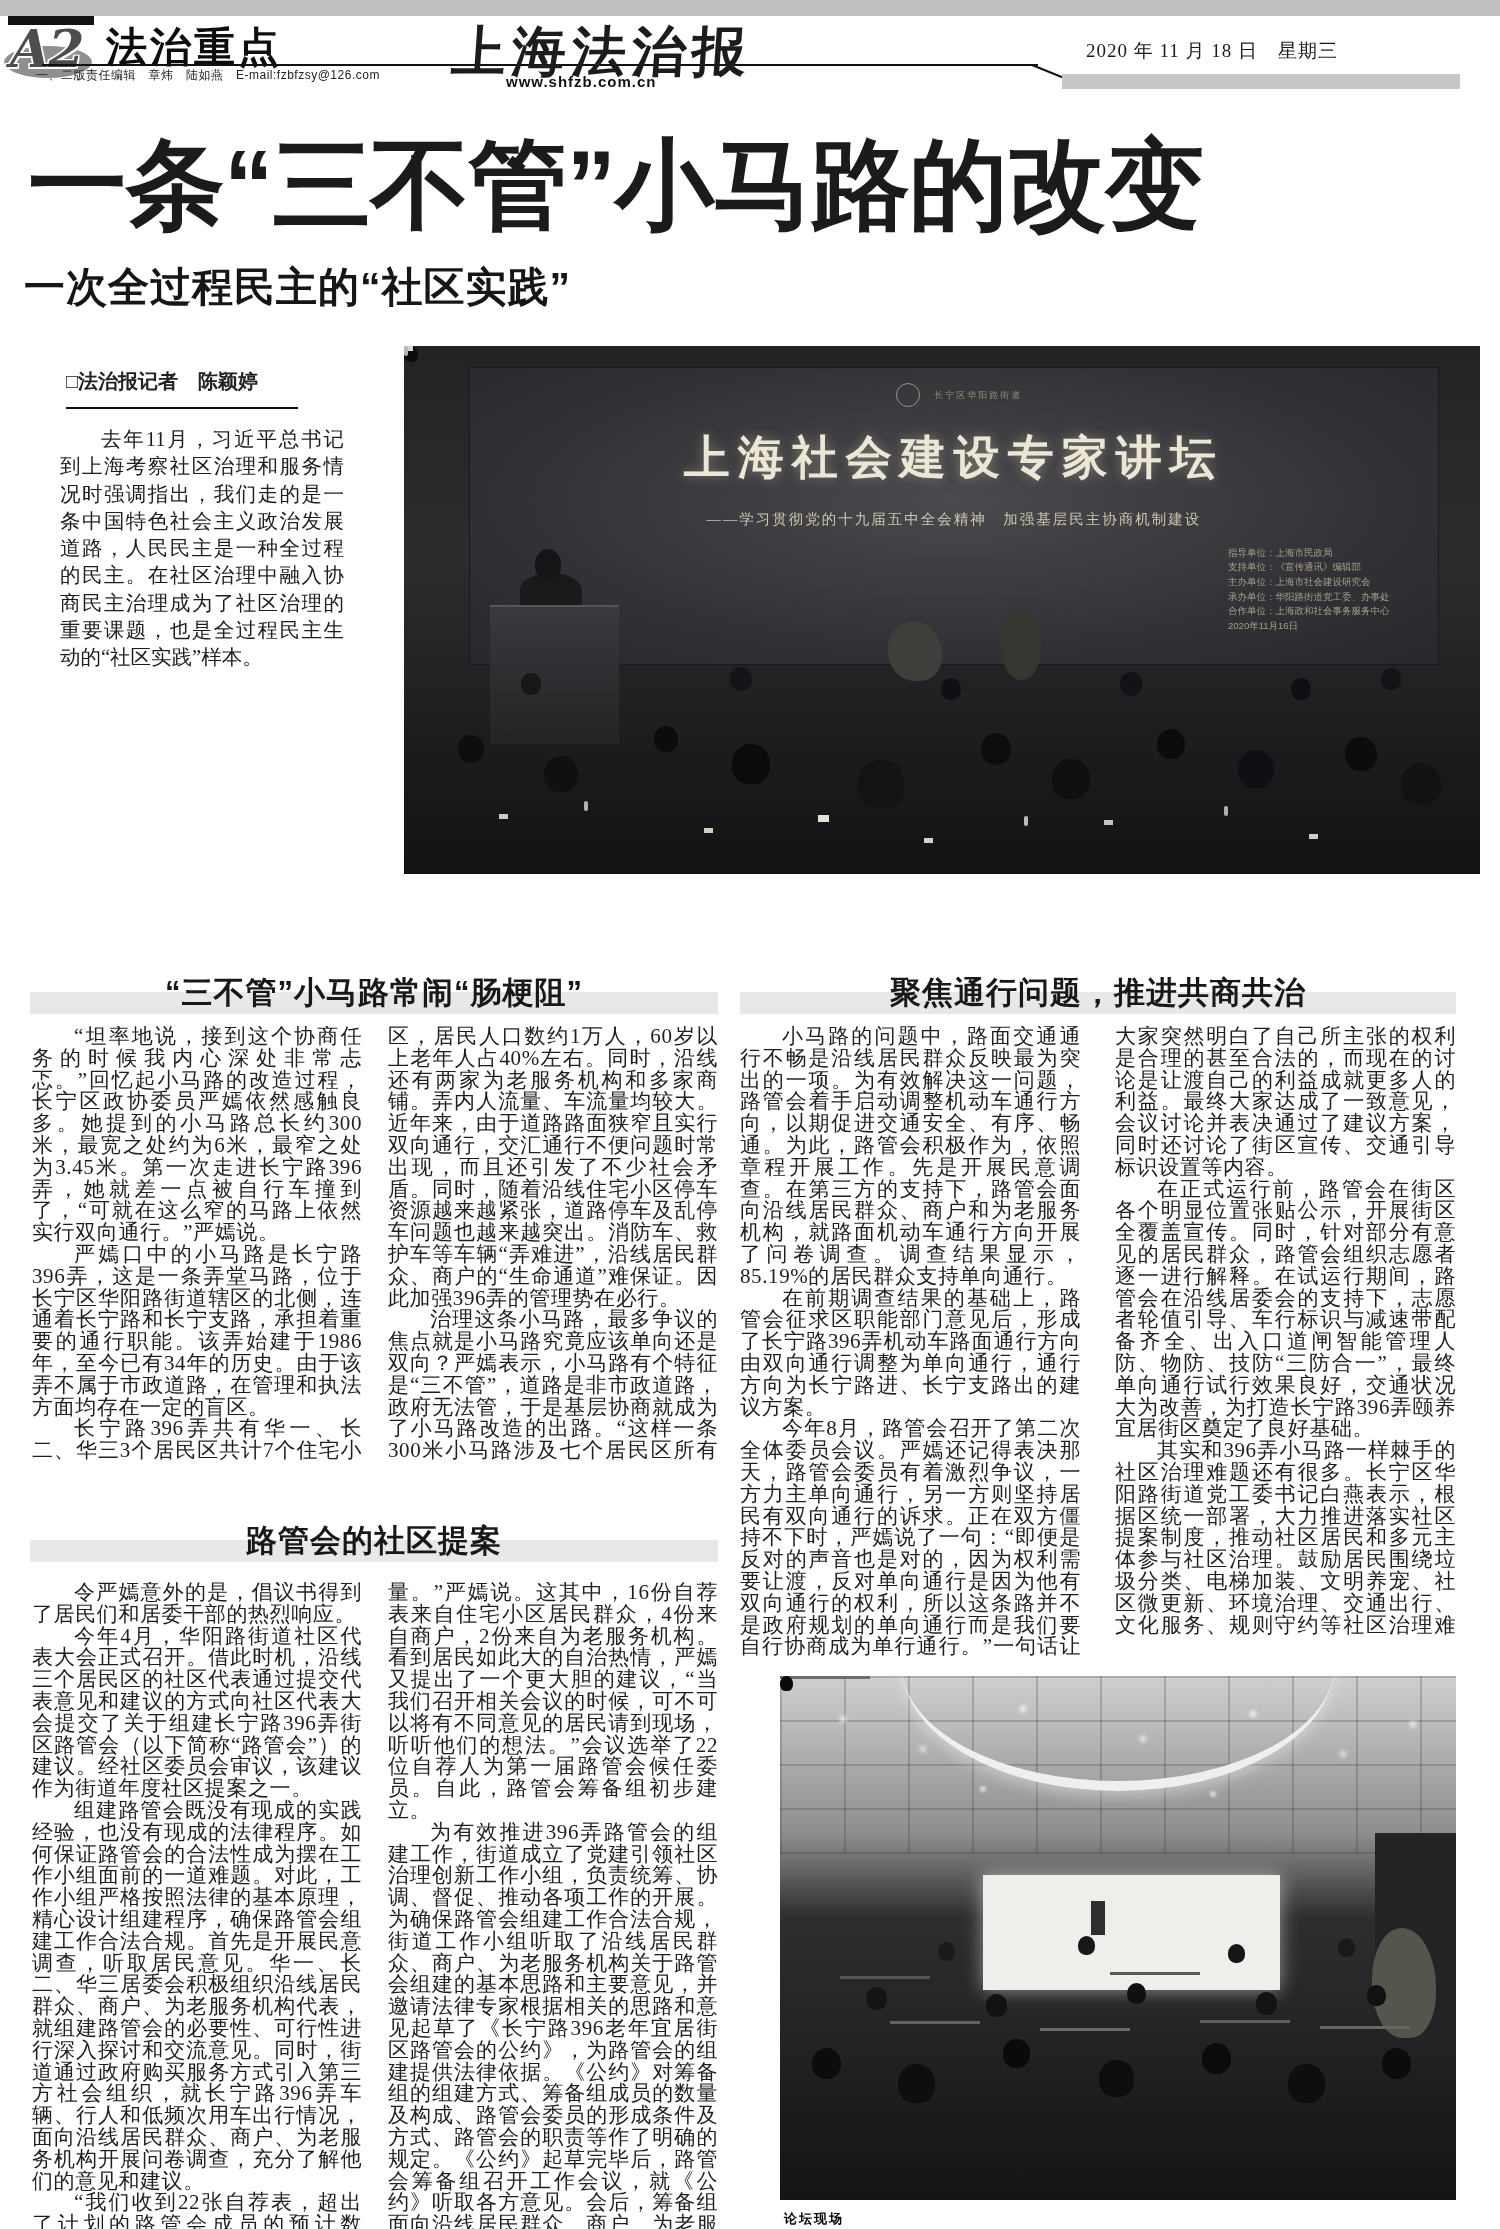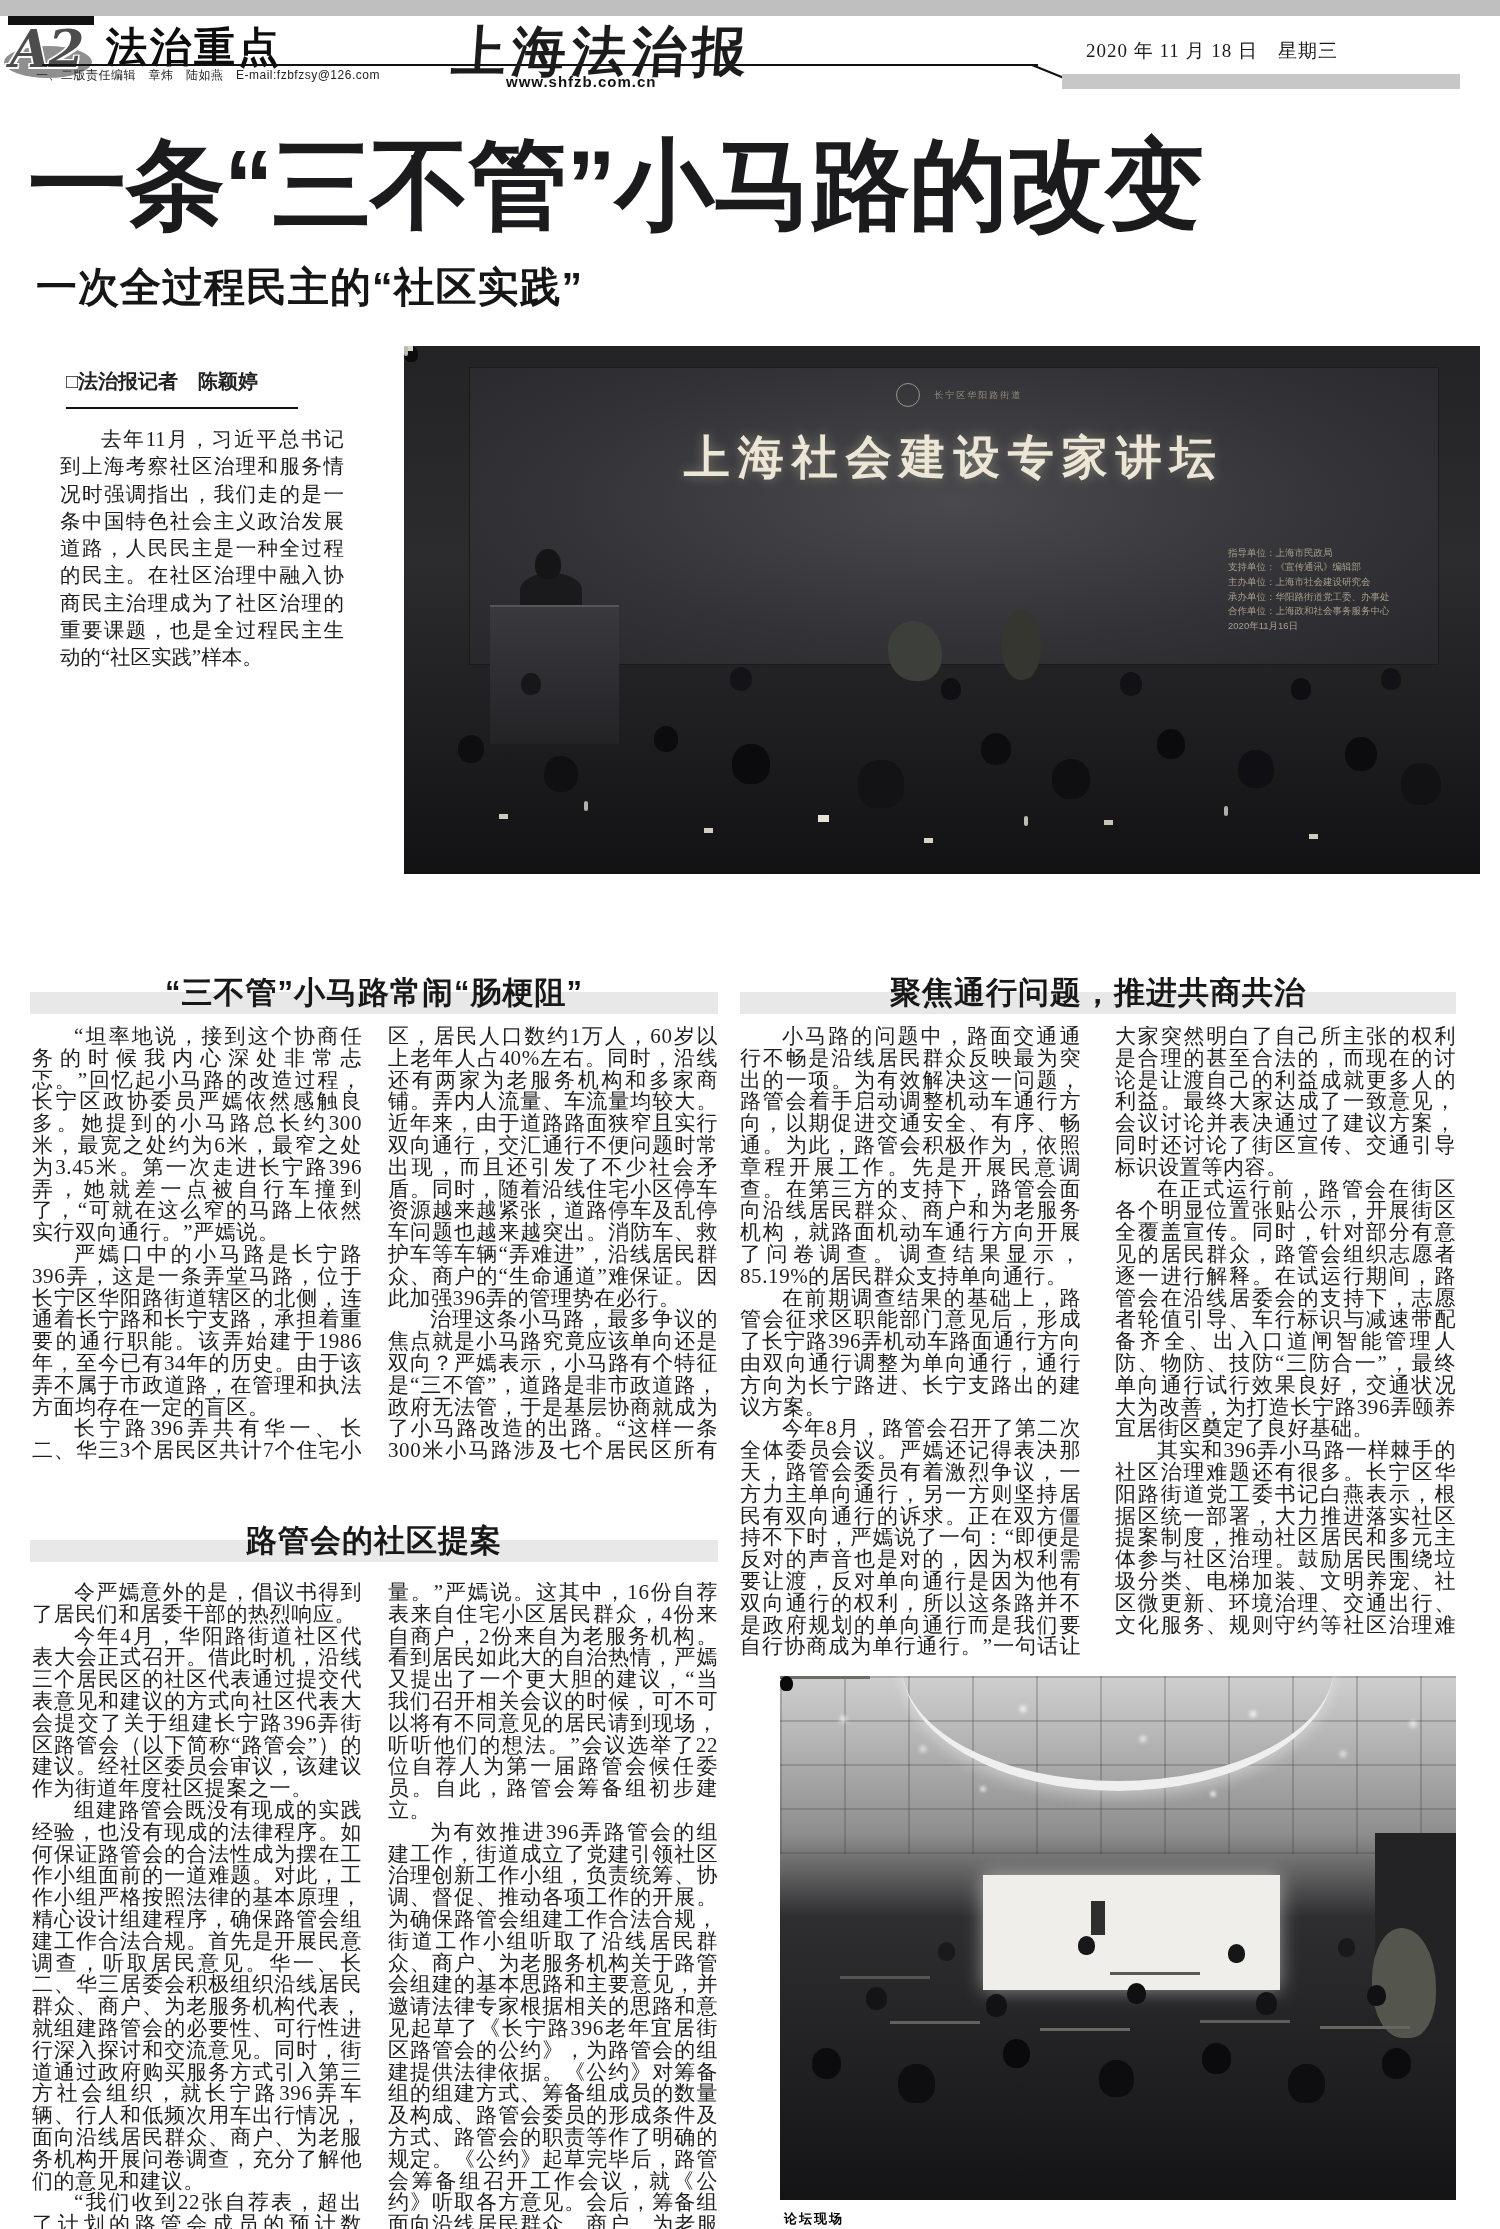--- a/index.html
+++ b/index.html
@@ -22,21 +22,21 @@
              font-weight:bold; font-size:15px; color:#111; letter-spacing:1px; }
   .hdr-date { position:absolute; left:1086px; top:22px; font-size:19px; color:#1a1a1a; letter-spacing:1px; }
   .hdr-rule { position:absolute; left:42px; top:48px; width:996px; height:2px; background:#111; }
   .hdr-rule-diag { position:absolute; left:1032px; top:48px; width:34px; height:2px; background:#111;
                    transform:rotate(22deg); transform-origin:left center; }
   .hdr-graybar { position:absolute; left:1062px; top:58px; width:398px; height:15px; background:#c7c7c7; }
 
   
   .headline { position:absolute; left:28px; top:104px; width:1280px; font-family:"Liberation Sans", sans-serif;
               font-weight:900; font-size:99px; letter-spacing:-1px; color:#1b1b1d; white-space:nowrap; }
-  .subhead  { position:absolute; left:36px; top:244px; font-family:"Liberation Sans", sans-serif;
+  .subhead  { position:absolute; left:24px; top:244px; font-family:"Liberation Sans", sans-serif;
               font-weight:900; font-size:41px; color:#161616; letter-spacing:1px; }
   .byline { position:absolute; left:66px; top:352px; width:232px; font-family:"Liberation Sans", sans-serif;
             font-weight:bold; font-size:20px; color:#222; border-bottom:2.5px solid #111; padding-bottom:12px; }
   .intro { position:absolute; left:60px; top:410px; width:284px; font-size:20.5px; line-height:27.3px;
            text-align:justify; color:#1d1d1d; }
   .intro p { margin:0; text-indent:2em; }
 
   
   .sec-heading { position:absolute; height:46px; text-align:center; font-family:"Liberation Sans", sans-serif;
                  font-weight:900; font-size:31px; color:#181818; letter-spacing:1px;
@@ -150,20 +150,21 @@
 
   <div class="intro">
     <p>去年11月，习近平总书记到上海考察社区治理和服务情况时强调指出，我们走的是一条中国特色社会主义政治发展道路，人民民主是一种全过程的民主。在社区治理中融入协商民主治理成为了社区治理的重要课题，也是全过程民主生动的“社区实践”样本。</p>
   </div>
 
   <div class="photo-top">
     <div class="pt-screen">
       <div class="pt-logo"></div>
       <div class="pt-logo-text">长宁区华阳路街道</div>
       <div class="pt-title">上海社会建设专家讲坛</div>
+      <div class="pt-subtitle">——学习贯彻党的十九届五中全会精神　加强基层民主协商机制建设</div>
       <div class="pt-credits">
         <div>指导单位：上海市民政局</div>
         <div>支持单位：《宣传通讯》编辑部</div>
         <div>主办单位：上海市社会建设研究会</div>
         <div>承办单位：华阳路街道党工委、办事处</div>
         <div>合作单位：上海政和社会事务服务中心</div>
         <div>2020年11月16日</div>
       </div>
     </div>
     <div class="pt-speaker-body"></div>

